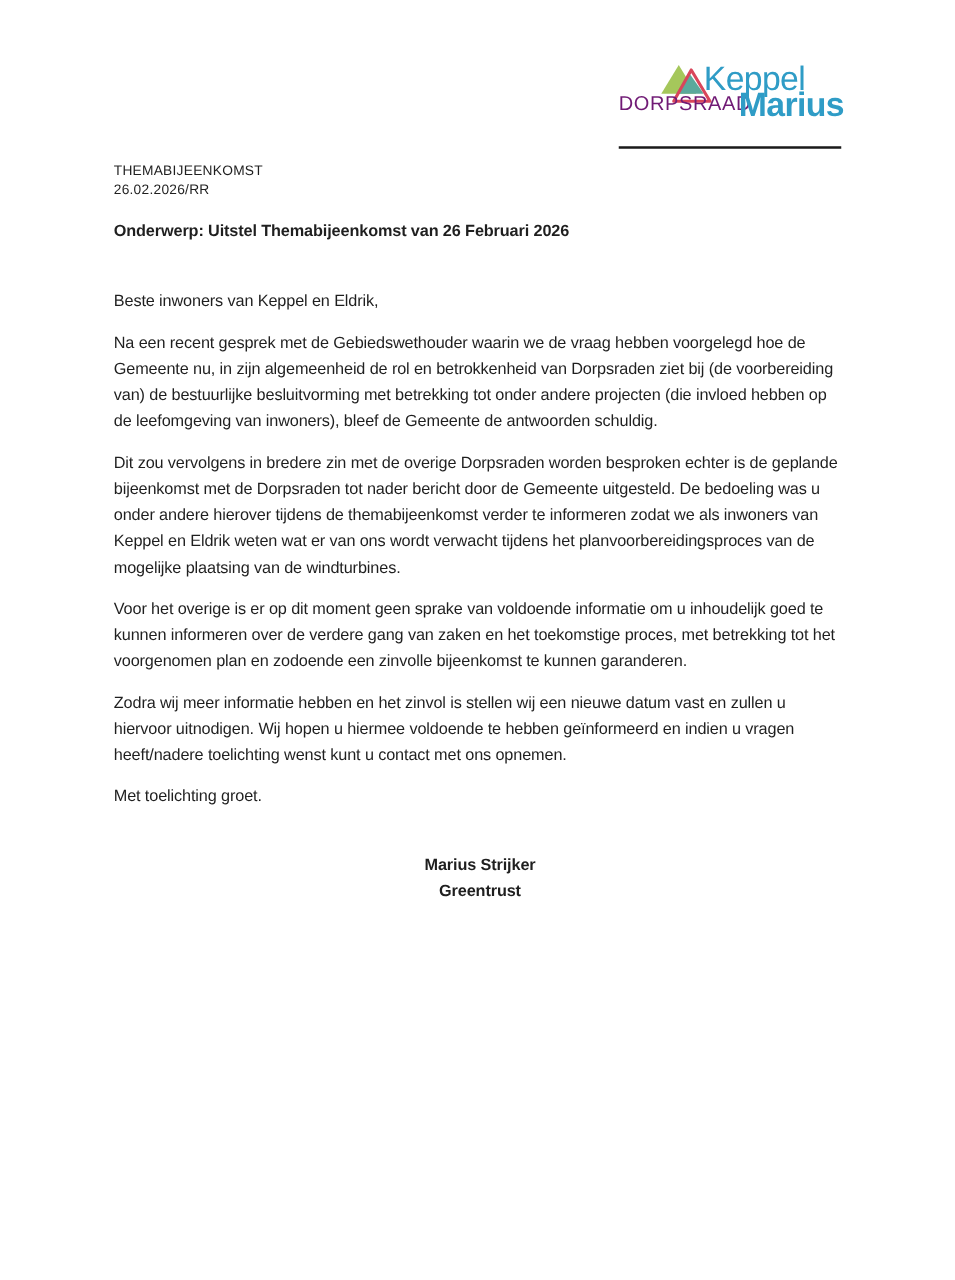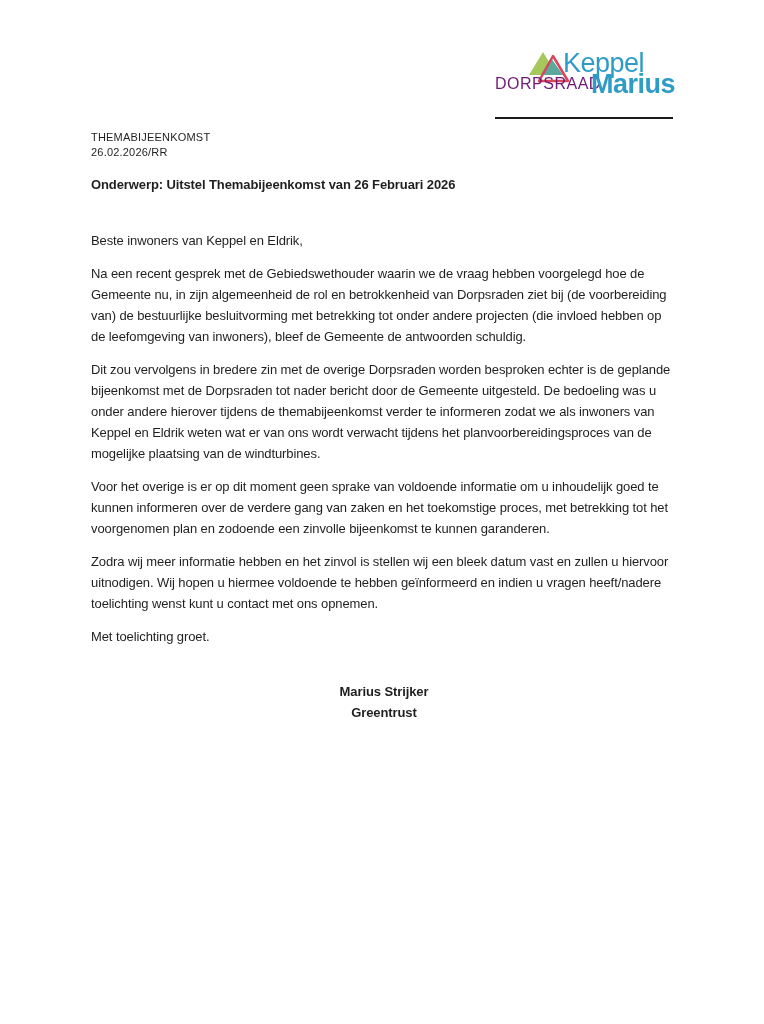--- a/index.html
+++ b/index.html
@@ -75,21 +75,21 @@
     <div class="logo-eldrik">Marius</div>
     <div class="logo-rule"></div>
   </div>
 
   <div class="content">
     <p class="subject">Onderwerp: Uitstel Themabijeenkomst van 26 Februari 2026</p>
     <p class="salutation">Beste inwoners van Keppel en Eldrik,</p>
     <p class="para">Na een recent gesprek met de Gebiedswethouder waarin we de vraag hebben voorgelegd hoe de Gemeente nu, in zijn algemeenheid de rol en betrokkenheid van Dorpsraden ziet bij (de voorbereiding van) de bestuurlijke besluitvorming met betrekking tot onder andere projecten (die invloed hebben op de leefomgeving van inwoners), bleef de Gemeente de antwoorden schuldig.</p>
     <p class="para">Dit zou vervolgens in bredere zin met de overige Dorpsraden worden besproken echter is de geplande bijeenkomst met de Dorpsraden tot nader bericht door de Gemeente uitgesteld. De bedoeling was u onder andere hierover tijdens de themabijeenkomst verder te informeren zodat we als inwoners van Keppel en Eldrik weten wat er van ons wordt verwacht tijdens het planvoorbereidingsproces van de mogelijke plaatsing van de windturbines.</p>
     <p class="para">Voor het overige is er op dit moment geen sprake van voldoende informatie om u inhoudelijk goed te kunnen informeren over de verdere gang van zaken en het toekomstige proces, met betrekking tot het voorgenomen plan en zodoende een zinvolle bijeenkomst te kunnen garanderen.</p>
-    <p class="para">Zodra wij meer informatie hebben en het zinvol is stellen wij een bleek datum vast en zullen u hiervoor uitnodigen. Wij hopen u hiermee voldoende te hebben geïnformeerd en indien u vragen heeft/nadere toelichting wenst kunt u contact met ons opnemen.</p>
+    <p class="para">Zodra wij meer informatie hebben en het zinvol is stellen wij een nieuwe datum vast en zullen u hiervoor uitnodigen. Wij hopen u hiermee voldoende te hebben geïnformeerd en indien u vragen heeft/nadere toelichting wenst kunt u contact met ons opnemen.</p>
     <p class="closing">Met toelichting groet.</p>
     <div class="signature">
       <div>Marius Strijker</div>
       <div>Greentrust</div>
     </div>
   </div>
 
 </div>
 
 </body></html>

